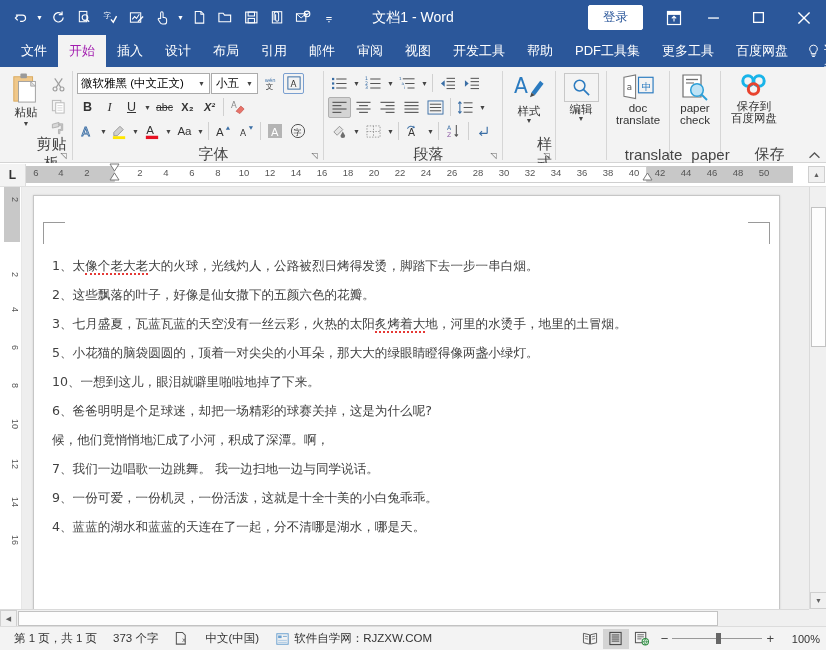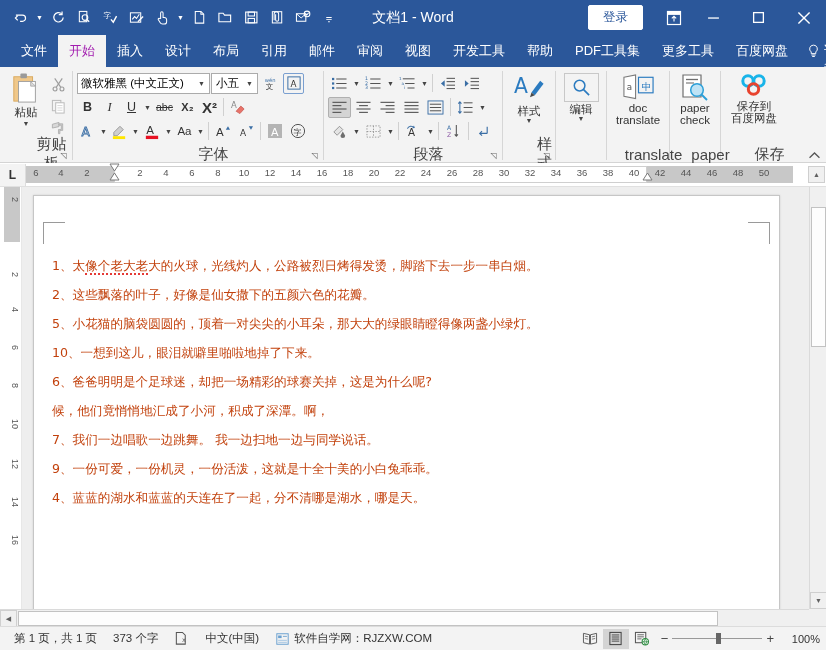--- a/index.html
+++ b/index.html
@@ -169,21 +169,21 @@
     position: absolute; left: 11px; top: 8px; width: 747px; height: 500px;
     background: #fff; border: 1px solid #c6c6c6;
     box-shadow: 0 0 2px rgba(0,0,0,0.12);
   }
   .mark { position: absolute; border-color: #999; }
   .mark.tl { left: 9px; top: 26px; width: 22px; height: 22px; border-left: 1px solid #9a9a9a; border-top: 1px solid #9a9a9a; }
   .mark.tr { right: 9px; top: 26px; width: 22px; height: 22px; border-right: 1px solid #9a9a9a; border-top: 1px solid #9a9a9a; }
   .doc-text { position: absolute; left: 18px; top: 62px; right: 14px; }
   .para {
     font-family: "DejaVu Sans", "Liberation Sans", sans-serif;
-    font-size: 12.6px; color: #c2410c; line-height: 16px; margin-bottom: 13px;
+    font-size: 12.6px; color: #404040; line-height: 16px; margin-bottom: 13px;
     white-space: nowrap;
   }
   .para.tight { margin-bottom: 0; }
   .sq { border-bottom: 2px dotted #e53935; padding-bottom: 0px; }
 
   
   .vscroll {
     position: absolute; right: 0; top: 0; bottom: 17px; width: 17px;
     background: #f0f0f0; border-left: 1px solid #dadada;
   }
@@ -437,21 +437,21 @@
               </svg>
           </div>
         </div>
         <div class="row">
           <div class="tbtn" style="font-weight:bold;font-size:12.5px;">B</div>
           <div class="tbtn" style="font-style:italic;font-family:'Liberation Serif',serif;font-size:12.5px;">I</div>
           <div class="tbtn" style="text-decoration:underline;font-size:12.5px;">U</div>
           <div class="mini-arrow">▼</div>
           <div class="tbtn" style="text-decoration:line-through;font-size:10.5px;">abc</div>
           <div class="tbtn" style="font-size:11px;font-weight:bold;">X₂</div>
-          <div class="tbtn" style="font-size:15px;font-weight:bold;">X²</div>
+          <div class="tbtn" style="font-size:11px;font-weight:bold;font-style:italic;">X²</div>
           <div class="vsep"></div>
           <div class="tbtn">
             <svg width="16" height="15" viewBox="0 0 16 16">
                 <text x="0.5" y="9" font-size="9" fill="#888" font-family="DejaVu Sans">A</text>
                 <path d="M6 12 L11 6.5 L14.5 9.5 L10 14.5 Z" fill="#e8736a" stroke="#c65a51" stroke-width="0.8"></path>
               </svg>
           </div>
         </div>
         <div class="row">
           <div class="tbtn">
@@ -834,20 +834,21 @@
       <span class="rvk" style="top:348px;">16</span>
     </div>
 
     <div class="canvas">
       <div class="page">
         <div class="mark tl"></div>
         <div class="mark tr"></div>
         <div class="doc-text">
           <div class="para">1、太<span class="sq">像个老大老</span>大的火球，光线灼人，公路被烈日烤得发烫，脚踏下去一步一串白烟。</div>
           <div class="para">2、这些飘落的叶子，好像是仙女撒下的五颜六色的花瓣。</div>
+          <div class="para">3、七月盛夏，瓦蓝瓦蓝的天空没有一丝云彩，火热的太阳<span class="sq">炙烤着大</span>地，河里的水烫手，地里的土冒烟。</div>
           <div class="para">5、小花猫的脑袋圆圆的，顶着一对尖尖的小耳朵，那大大的绿眼睛瞪得像两盏小绿灯。</div>
           <div class="para">10、一想到这儿，眼泪就噼里啪啦地掉了下来。</div>
           <div class="para">6、爸爸明明是个足球迷，却把一场精彩的球赛关掉，这是为什么呢?</div>
           <div class="para">候，他们竟悄悄地汇成了小河，积成了深潭。啊，</div>
           <div class="para">7、我们一边唱歌一边跳舞。 我一边扫地一边与同学说话。</div>
           <div class="para">9、一份可爱，一份机灵，一份活泼，这就是十全十美的小白兔乖乖。</div>
           <div class="para">4、蓝蓝的湖水和蓝蓝的天连在了一起，分不清哪是湖水，哪是天。</div>
         </div>
       </div>
     </div>

